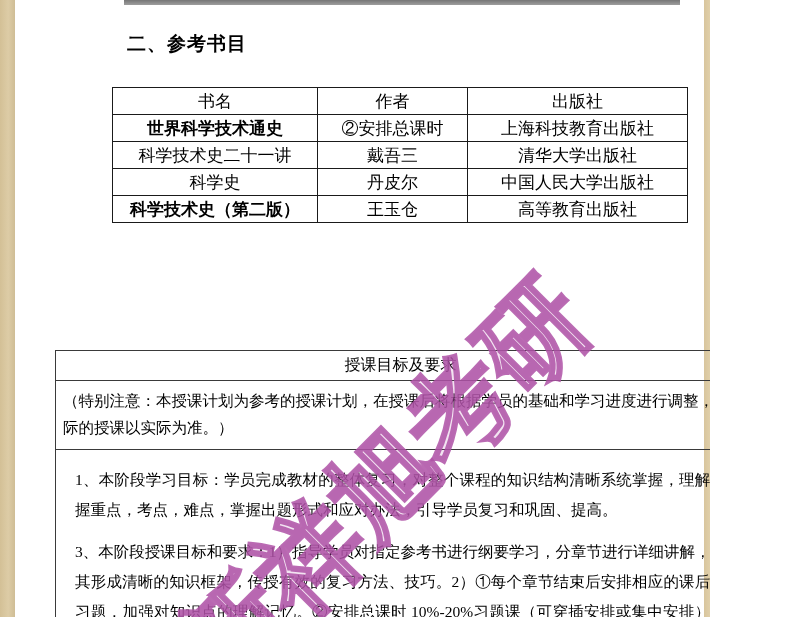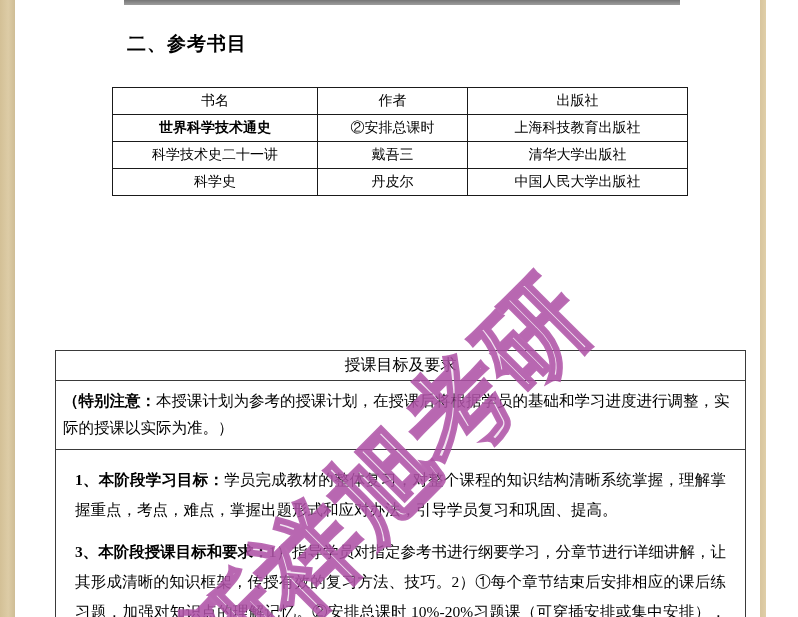--- a/index.html
+++ b/index.html
@@ -1,17 +1,17 @@
 <!DOCTYPE html>
 <html><head>
 <meta charset="utf-8">
 <style>
   html,body{margin:0;padding:0;background:#ffffff;}
   .page{
-    position:relative;width:766px;height:617px;background:#ffffff;
+    position:relative;width:710px;height:617px;background:#ffffff;
     overflow:hidden;
     font-family:"Liberation Serif","DejaVu Serif",serif;
     color:#000;
   }
   .edge-left{position:absolute;left:0;top:0;width:15px;height:617px;
     background:linear-gradient(90deg,#d3c096 0%,#ddcca6 55%,#cfbd95 100%);}
   .edge-right{position:absolute;right:0;top:0;width:6px;height:617px;
     background:linear-gradient(90deg,#d8c59d,#e0cfa9);}
   .top-bar{position:absolute;left:124px;top:0;width:556px;height:5px;
     background:linear-gradient(#767676,#9e9e9e);}
@@ -22,32 +22,32 @@
   #h-plan{left:127px;top:295px;}
 
   table{border-collapse:collapse;}
 
   .books{position:absolute;left:112px;top:87px;width:575px;table-layout:fixed;}
   .books col.c1{width:205px;}
   .books col.c2{width:150px;}
   .books col.c3{width:220px;}
   .books th,.books td{
     border:1px solid #1a1a1a;text-align:center;vertical-align:middle;
-    font-size:14px;font-weight:normal;height:26px;padding:0 2px;
+    font-size:17px;font-weight:normal;height:26px;padding:0 2px;
     white-space:nowrap;overflow:hidden;}
   .books .bold-cell{font-weight:bold;}
 
   .plan{position:absolute;left:55px;top:350px;width:691px;}
   .plan th,.plan td{border:1px solid #3a3a3a;vertical-align:top;}
   .plan th{height:27px;font-size:16px;font-weight:normal;text-align:center;
     vertical-align:middle;padding:1px 0;}
   .note-cell{padding:6px 7px 8px 7px;font-size:15.5px;line-height:27px;}
   .goals-cell{padding:3px 7px 60px 7px;font-size:15.5px;line-height:30px;}
   .goals-cell p{margin:12px;text-align:justify;}
-  .lead{font-weight:bold;}
+  .lead{font-weight:normal;}
 
   .watermark{
     position:absolute;left:385px;top:485px;
     transform:translate(-50%,-50%) rotate(-45deg);
     font-family:"Liberation Sans","DejaVu Sans",sans-serif;
     font-size:105px;font-weight:bold;white-space:nowrap;
     color:rgba(174,81,166,0.16);
     -webkit-text-stroke:3px rgba(174,81,166,0.85);
     pointer-events:none;
   }
@@ -85,20 +85,25 @@
       <tr>
         <td>科学技术史二十一讲</td>
         <td>戴吾三</td>
         <td>清华大学出版社</td>
       </tr>
       <tr>
         <td>科学史</td>
         <td>丹皮尔</td>
         <td>中国人民大学出版社</td>
       </tr>
+      <tr>
+        <td class="bold-cell">科学技术史（第二版）</td>
+        <td>王玉仓</td>
+        <td>高等教育出版社</td>
+      </tr>
     </tbody>
   </table>
 
 
   <table class="plan">
     <tbody>
       <tr>
         <th>授课目标及要求</th>
       </tr>
       <tr>

